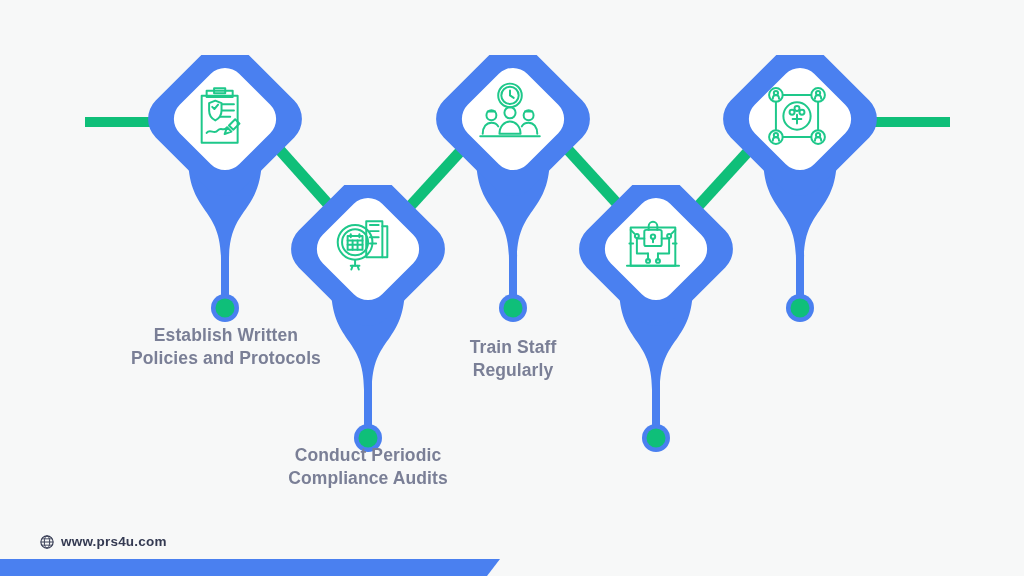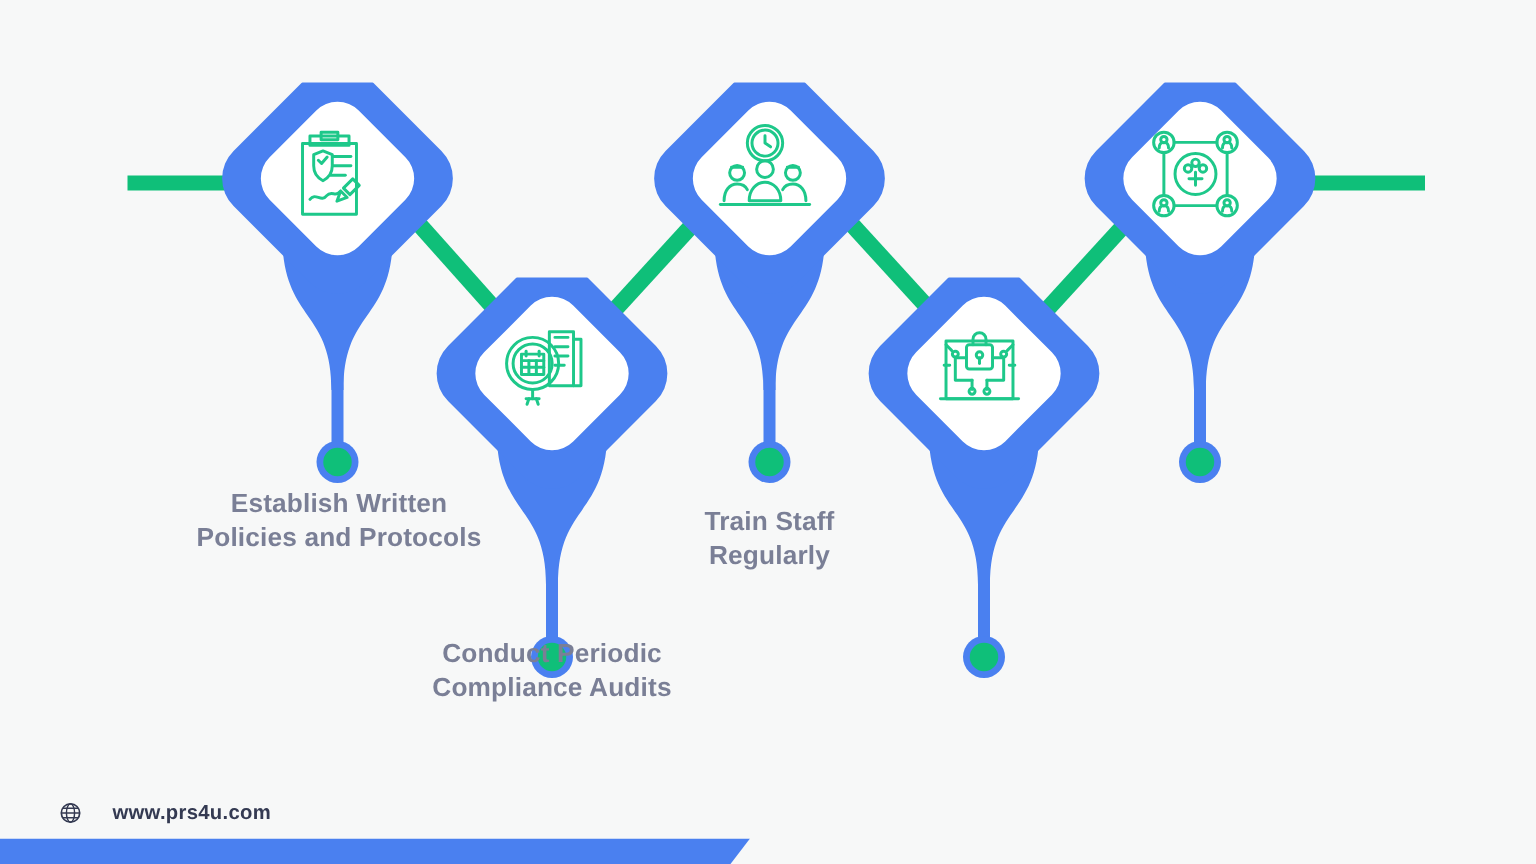--- a/index.html
+++ b/index.html
@@ -29,21 +29,21 @@
     line-height:23px;
     letter-spacing:.1px;
     white-space:pre-line;
     font-weight:700;
   }
 
   
   .footer-url {
     position:absolute;
     left:40px; top:534px;
-    display:flex; align-items:center; gap:21px;
+    display:flex; align-items:center; gap:7px;
     color:#343a52;
     font-size:13.5px;
     font-weight:700;
     letter-spacing:.2px;
   }
   .footer-url .glb { display:block; width:14px; height:14px; }
   .bottom-bar {
     position:absolute; left:0; top:559px;
     width:1024px; height:17px;
   }
@@ -129,21 +129,21 @@
         <path d="M27,82 h14"></path>
         <line x1="30" y1="82" x2="28" y2="88"></line>
         <line x1="38" y1="82" x2="40" y2="88"></line>
       </g>
     </svg>
     <svg style="position:absolute;left:84px;top:237px;" width="32" height="32" viewBox="0 0 32 32">
       <circle cx="16" cy="16" r="14" fill="#4a80f0"></circle>
       <circle cx="16" cy="16" r="9.5" fill="#0fbf79"></circle>
     </svg>
   </div>
-  <div class="label" style="left:258px; top:424px; width:220px;">Conduct Periodic
+  <div class="label" style="left:258px; top:444px; width:220px;">Conduct Periodic
 Compliance Audits</div>
 
   <div class="node" style="left:413px; top:55px;">
     <svg class="svgwrap" width="200" height="260" viewBox="0 0 200 260">
       <g>
         <path d="M63,100 C63,160 96,150 96,205 L104,205 C104,150 137,160 137,100 Z" fill="#4a80f0"></path>
         <rect x="96" y="180" width="8" height="60" fill="#4a80f0"></rect>
       </g>
       <g>
         <rect x="38" y="2" width="124" height="124" rx="26" ry="26" transform="rotate(45 100 64)" fill="#4a80f0"></rect>

